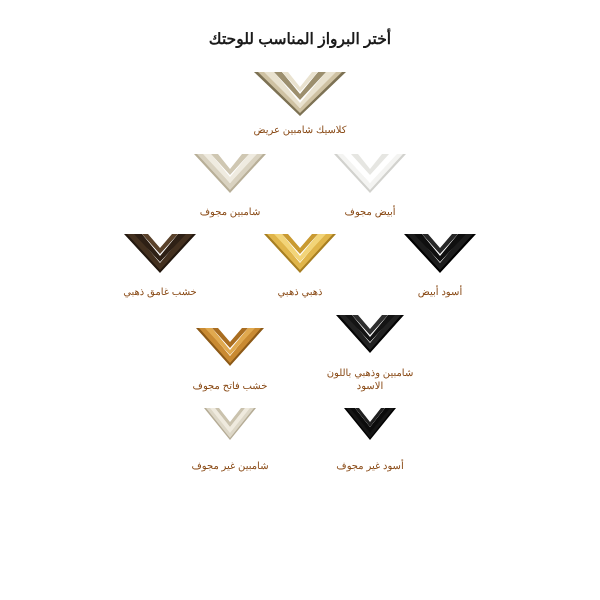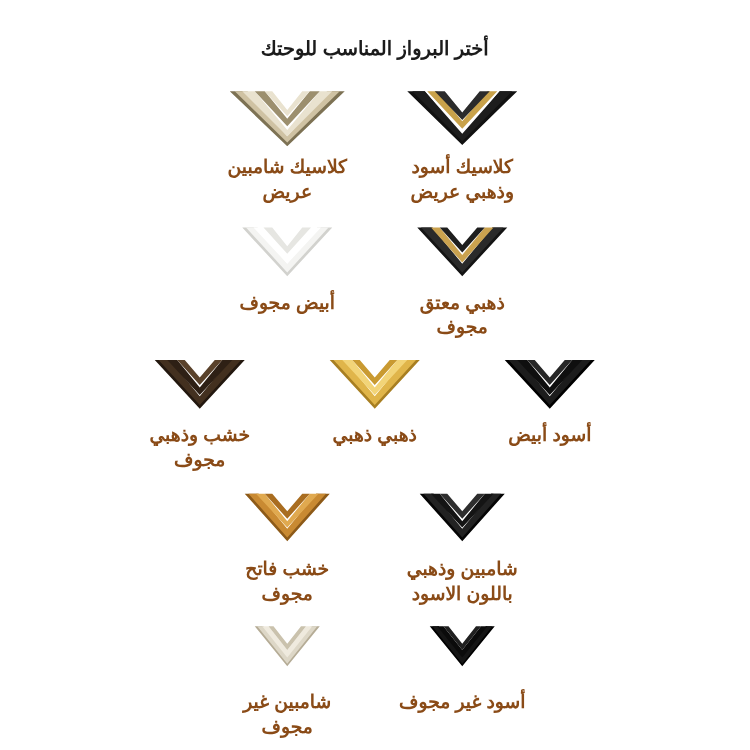--- a/index.html
+++ b/index.html
@@ -52,22 +52,22 @@
     height: 46px;
     position: relative;
     display: block;
   }
   .swatch svg {
     display: block;
   }
   .caption {
     margin-top: 7px;
     text-align: center;
-    font-size: 15px;
-    font-weight: bold;
+    font-size: 10px;
+    font-weight: normal;
     color: #8a4b17;
     line-height: 1.32;
     direction: rtl;
     max-width: 112px;
   }
   .row-2 { margin-top: 16px; }
   .row-3 { margin-top: 14px; }
   .row-4 { margin-top: 14px; align-items: flex-end; }
   .row-5 { margin-top: 14px; }
 </style>
@@ -89,80 +89,67 @@
               <polygon points="10,2 20,2 52,38 84,2 94,2 52,43" fill="#cfc2a3"></polygon>
               <polygon points="16,2 26,2 52,33 78,2 88,2 52,38" fill="#e9e2cf"></polygon>
               <polygon points="26,2 34,2 52,24 70,2 78,2 52,30" fill="#9c8f6e"></polygon>
               <polygon points="34,2 40,2 52,17 64,2 70,2 52,22" fill="#e9e2cf"></polygon>
             </g>
           </svg>
         </span>
         <div class="caption">كلاسيك شامبين عريض</div>
       </div>
 
-      <div class="cell">
-        <span class="swatch">
-          <svg width="104" height="46" viewBox="0 0 104 46">
-            <g>
-              <polygon points="8,2 22,2 52,38 82,2 96,2 52,45" fill="#111111"></polygon>
-              <polygon points="12,2 22,2 52,36 82,2 92,2 52,42" fill="#1d1d1d"></polygon>
-              <polygon points="24,2 32,2 52,26 72,2 80,2 52,32" fill="#c9a24a"></polygon>
-              <polygon points="30,2 38,2 52,19 66,2 74,2 52,25" fill="#2b2b2b"></polygon>
-            </g>
-          </svg>
-        </span>
-        <div class="caption">كلاسيك أسود وذهبي عريض</div>
-      </div>
 
     </div>
 
     <div class="row row-2">
+      <div class="cell">
+        <span class="swatch">
+          <svg width="104" height="46" viewBox="0 0 104 46">
+            <g>
+              <polygon points="16,2 28,2 52,33 76,2 88,2 52,41" fill="#b8af98"></polygon>
+              <polygon points="19,2 28,2 52,31 76,2 85,2 52,38" fill="#d9d2c0"></polygon>
+              <polygon points="25,2 33,2 52,25 71,2 79,2 52,31" fill="#efebe0"></polygon>
+              <polygon points="33,2 40,2 52,17 64,2 71,2 52,23" fill="#cfc7b2"></polygon>
+            </g>
+          </svg>
+        </span>
+        <div class="caption">شامبين مجوف</div>
+      </div>
 
       <div class="cell">
         <span class="swatch">
           <svg width="104" height="46" viewBox="0 0 104 46">
             <g>
               <polygon points="16,2 28,2 52,33 76,2 88,2 52,41" fill="#d2d2ce"></polygon>
               <polygon points="19,2 28,2 52,31 76,2 85,2 52,38" fill="#f4f4f2"></polygon>
               <polygon points="25,2 33,2 52,25 71,2 79,2 52,31" fill="#ffffff"></polygon>
               <polygon points="33,2 40,2 52,17 64,2 71,2 52,23" fill="#e6e6e2"></polygon>
             </g>
           </svg>
         </span>
         <div class="caption">أبيض مجوف</div>
       </div>
 
-      <div class="cell">
-        <span class="swatch">
-          <svg width="104" height="46" viewBox="0 0 104 46">
-            <g>
-              <polygon points="16,2 28,2 52,33 76,2 88,2 52,41" fill="#141414"></polygon>
-              <polygon points="19,2 28,2 52,31 76,2 85,2 52,38" fill="#2a2a2a"></polygon>
-              <polygon points="27,2 34,2 52,24 70,2 77,2 52,30" fill="#caa24f"></polygon>
-              <polygon points="34,2 40,2 52,16 64,2 70,2 52,22" fill="#1e1e1e"></polygon>
-            </g>
-          </svg>
-        </span>
-        <div class="caption">ذهبي معتق مجوف</div>
-      </div>
     </div>
 
     <div class="row row-3">
       <div class="cell">
         <span class="swatch">
           <svg width="104" height="46" viewBox="0 0 104 46">
             <g>
               <polygon points="16,2 28,2 52,33 76,2 88,2 52,41" fill="#23180f"></polygon>
               <polygon points="19,2 28,2 52,31 76,2 85,2 52,38" fill="#43301f"></polygon>
               <polygon points="26,2 34,2 52,24 70,2 78,2 52,30" fill="#2e2015"></polygon>
               <polygon points="34,2 40,2 52,16 64,2 70,2 52,22" fill="#5a422b"></polygon>
             </g>
           </svg>
         </span>
-        <div class="caption">خشب وذهبي مجوف</div>
+        <div class="caption">خشب غامق ذهبي</div>
       </div>
 
       <div class="cell">
         <span class="swatch">
           <svg width="104" height="46" viewBox="0 0 104 46">
             <g>
               <polygon points="16,2 28,2 52,33 76,2 88,2 52,41" fill="#a87f22"></polygon>
               <polygon points="19,2 28,2 52,31 76,2 85,2 52,38" fill="#e0b54a"></polygon>
               <polygon points="26,2 34,2 52,24 70,2 78,2 52,30" fill="#f2d478"></polygon>
               <polygon points="34,2 40,2 52,16 64,2 70,2 52,22" fill="#c99a31"></polygon>

